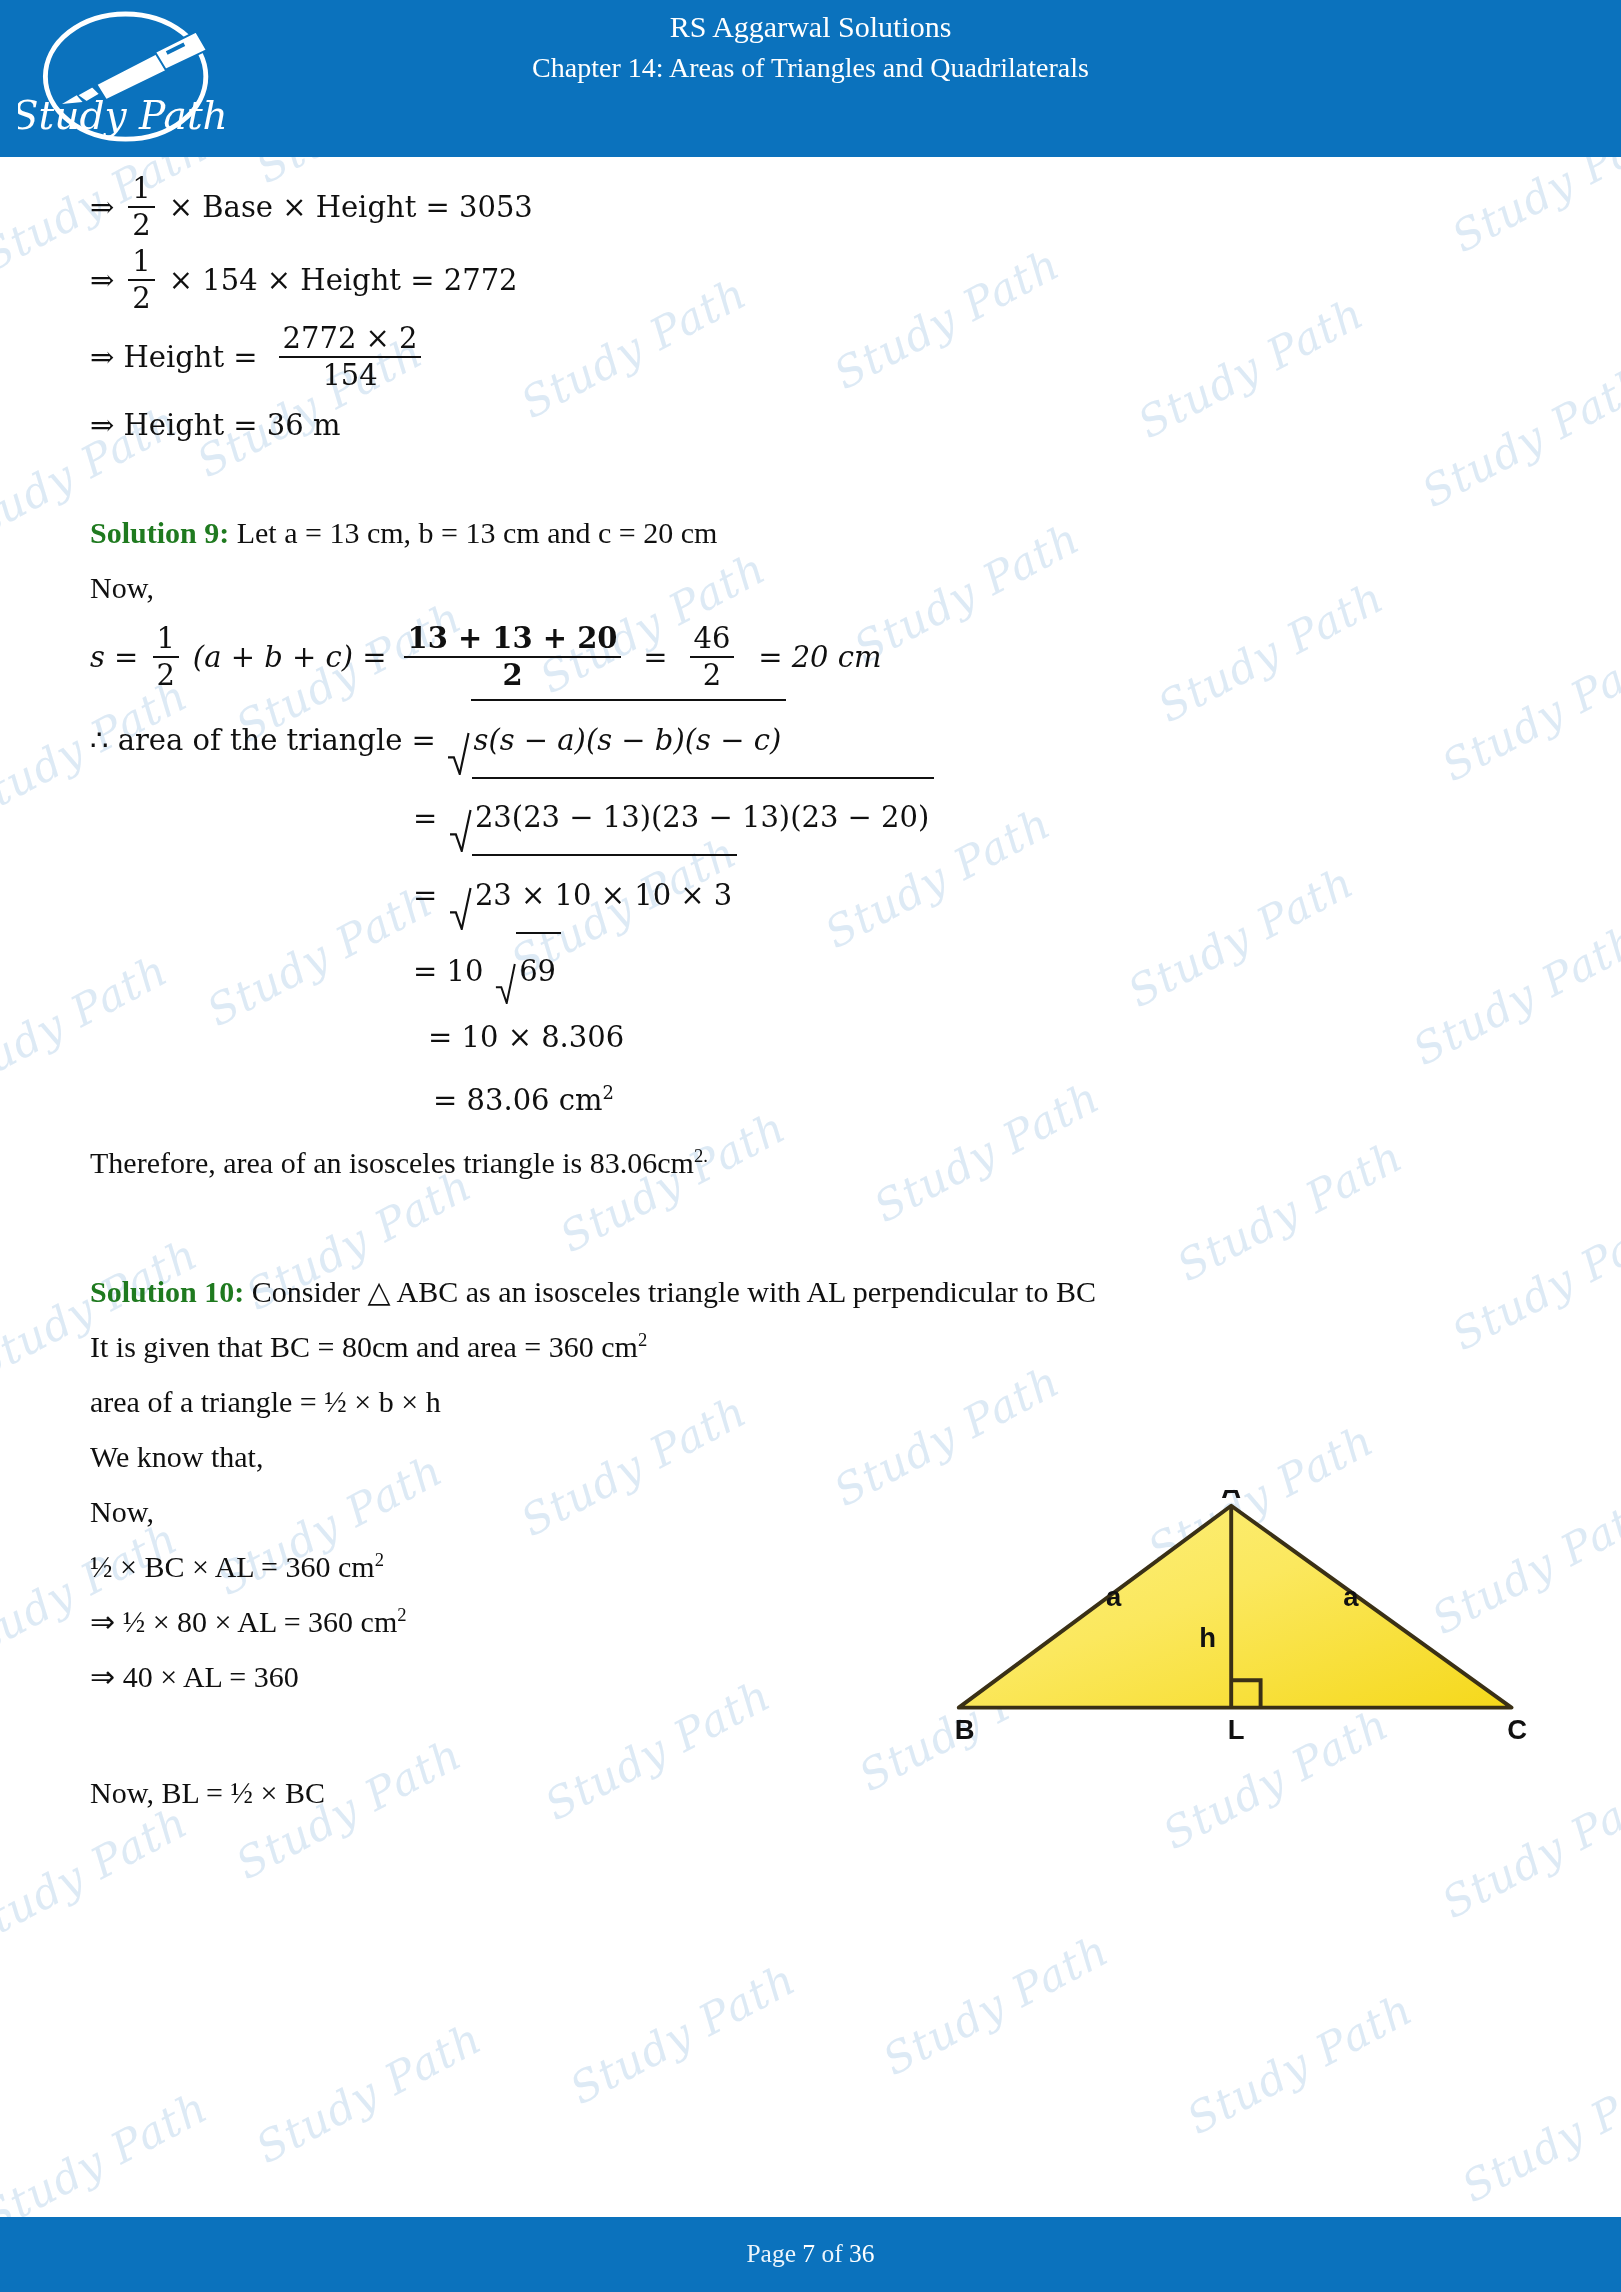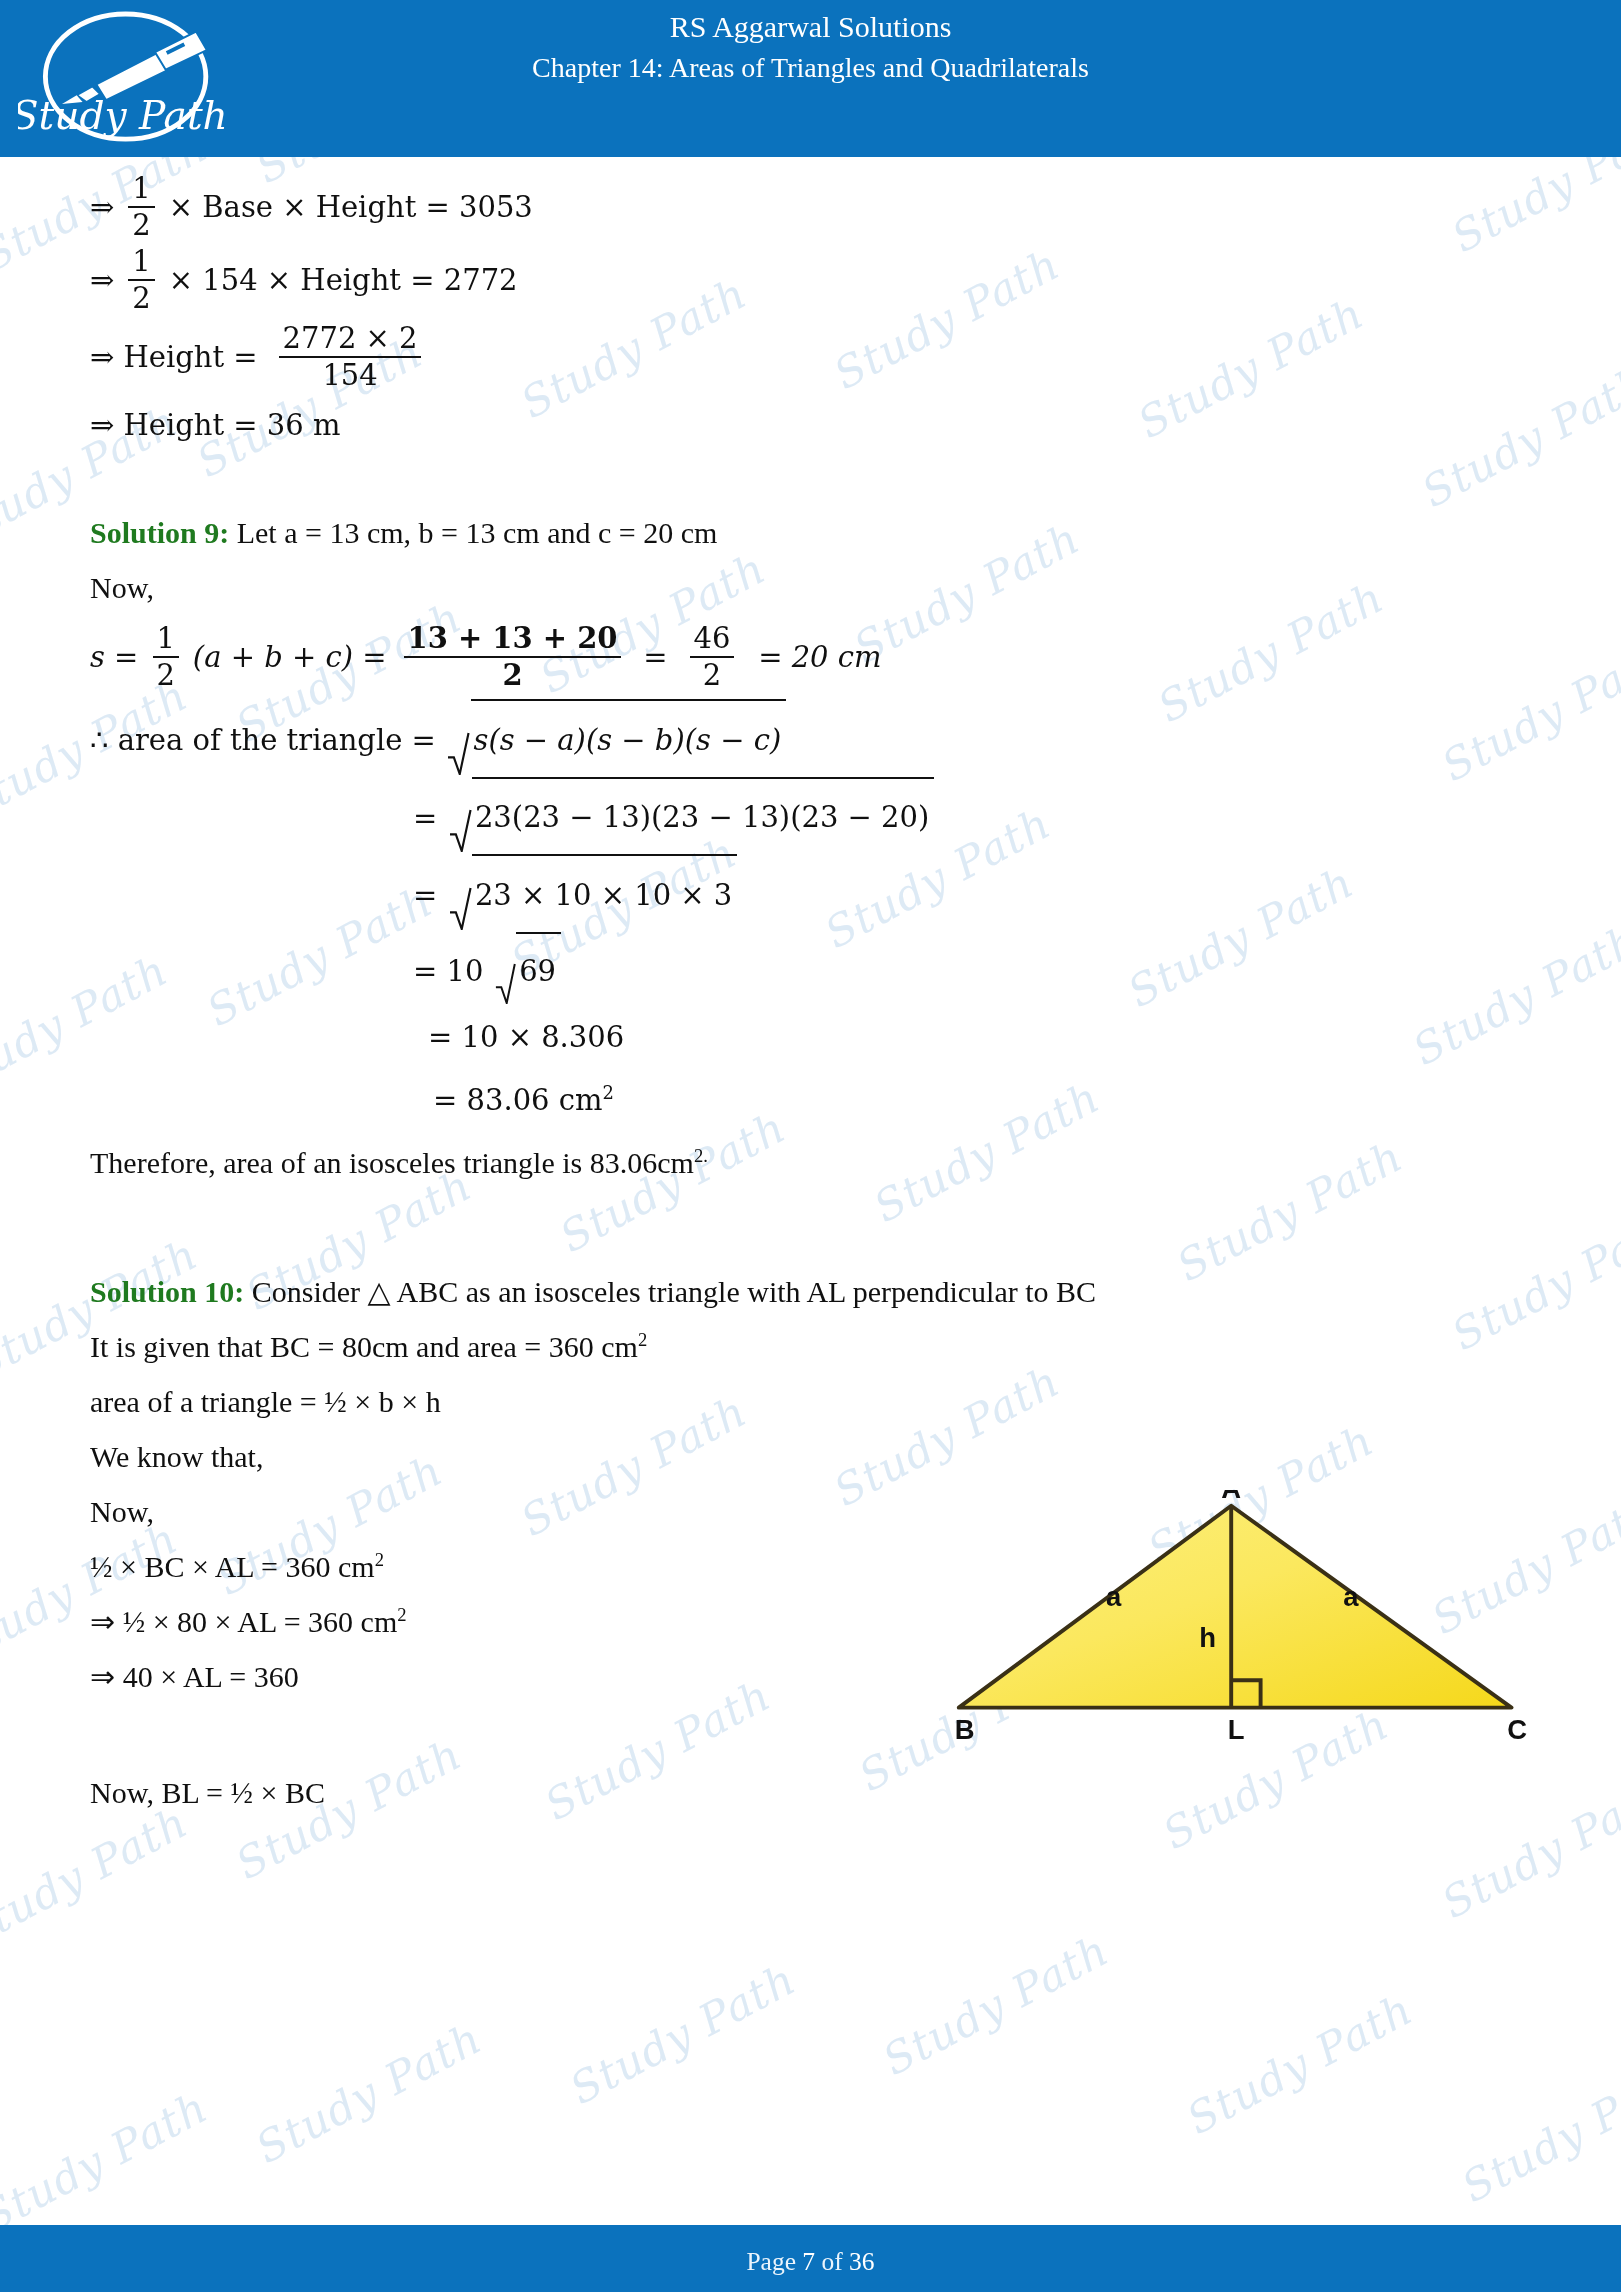--- a/index.html
+++ b/index.html
@@ -173,21 +173,21 @@
     height: 255px;
     z-index: 6;
   }
 
   
   .footer {
     position: absolute;
     left: 0;
     bottom: 0;
     width: 100%;
-    height: 68px;
+    height: 76px;
     background: #0b72bd;
     z-index: 7;
   }
   .footer-text {
     position: absolute;
     left: 0;
     right: 0;
     top: 21.6px;
     text-align: center;
     color: #eaf4fc;

